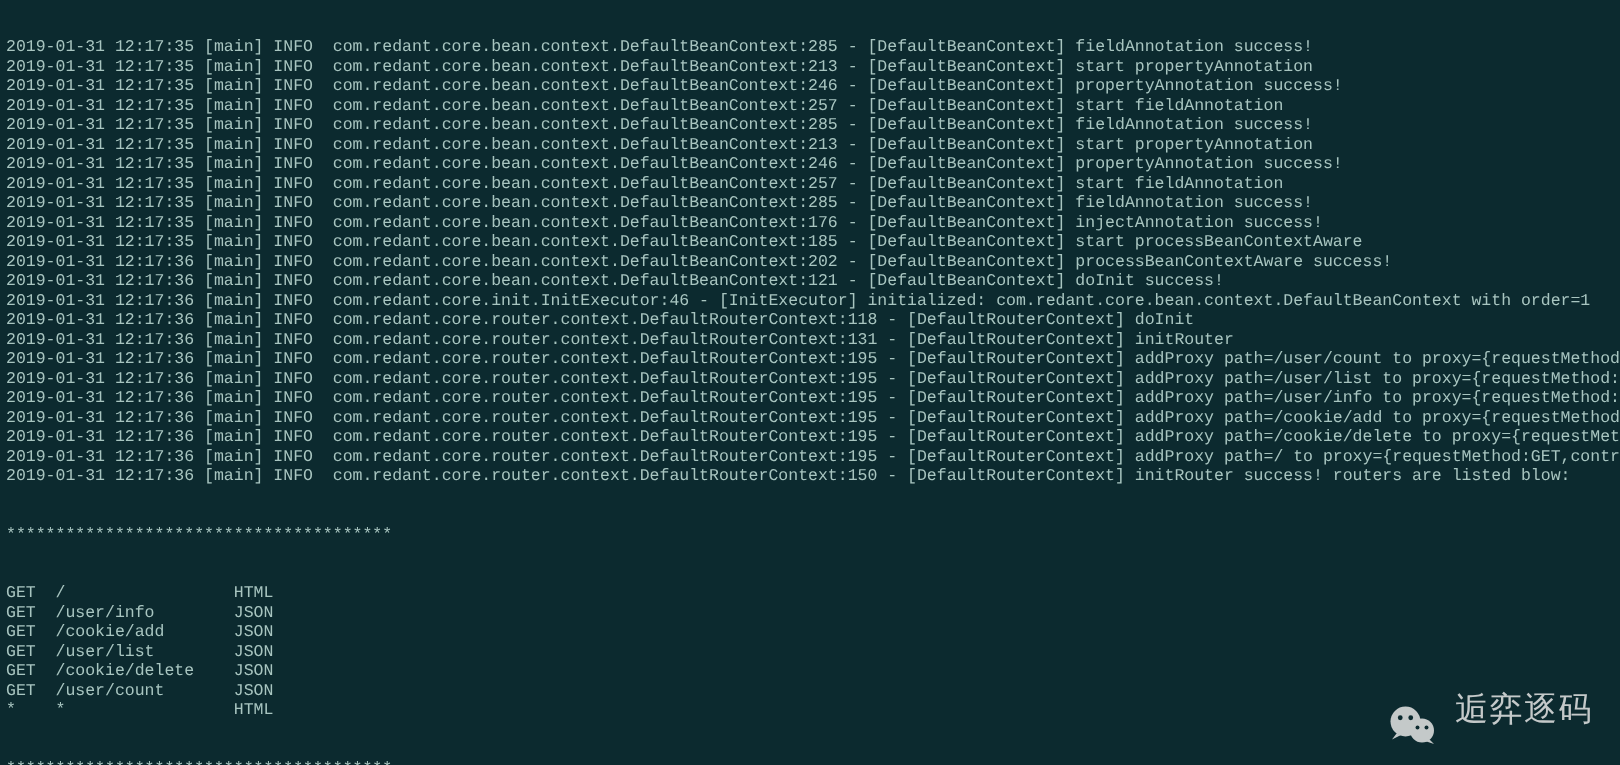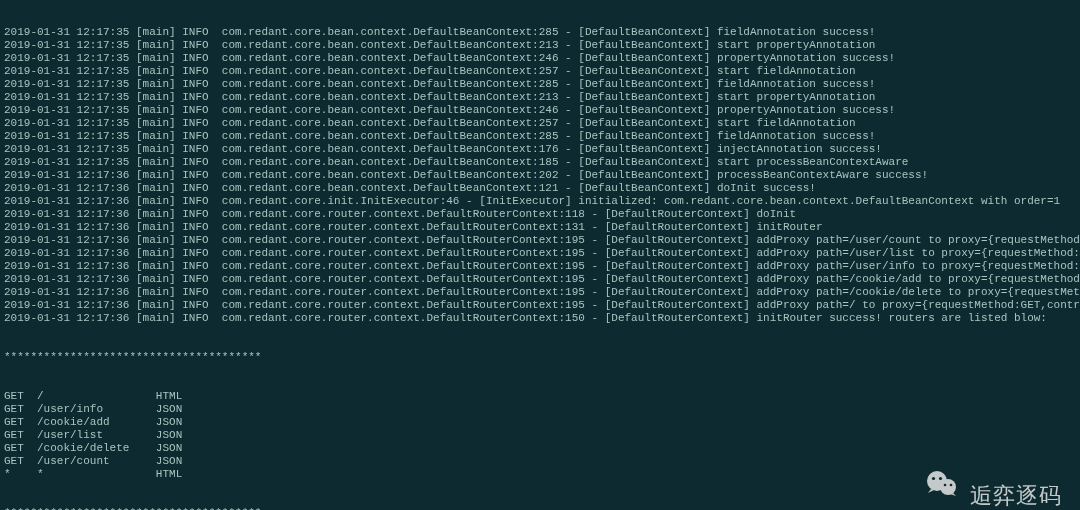--- a/index.html
+++ b/index.html
@@ -22,21 +22,21 @@
   }
   .line {
     display: block;
     white-space: pre;
   }
   .watermark {
     position: absolute;
     right: 18px;
     bottom: 8px;
     display: flex;
-    align-items: flex-end;
+    align-items: flex-start;
     gap: 10px;
     color: #e5e5e5;
     font-family: "PingFang SC", "Microsoft YaHei", sans-serif;
     font-size: 22px;
     font-weight: 500;
     opacity: 0.85;
     pointer-events: none;
     letter-spacing: 1px;
   }
   .watermark svg {

